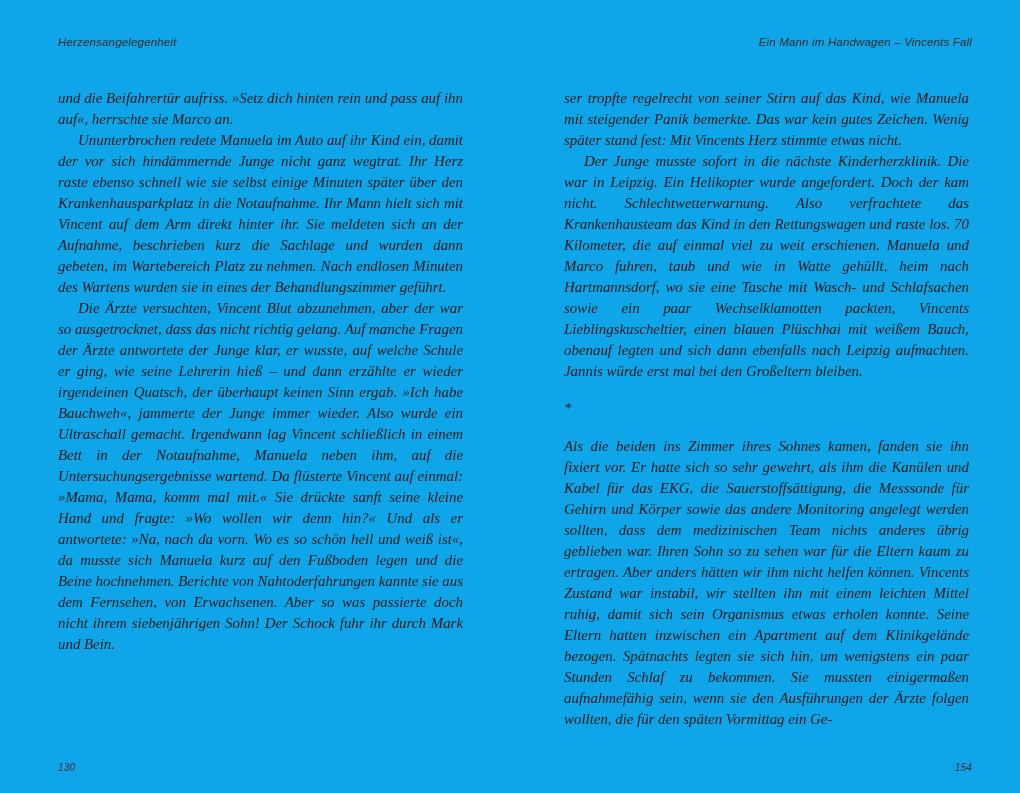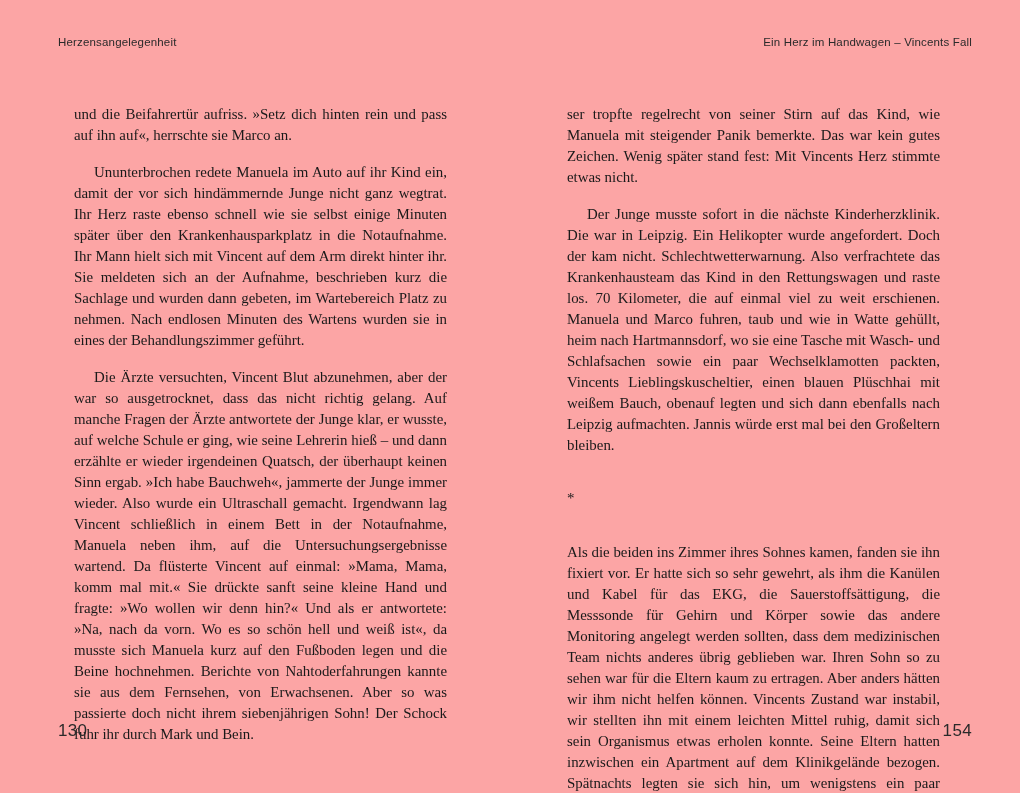--- a/index.html
+++ b/index.html
@@ -13,66 +13,67 @@
     height: 793px;
     font-family: "Liberation Serif", "DejaVu Serif", serif;
     color: #1a1a1a;
     -webkit-font-smoothing: antialiased;
   }
 
   .spread {
     position: relative;
     width: 1020px;
     height: 793px;
-    background: #fca5a5;
+    background: #0ea5e9;
     overflow: hidden;
+    font-style: italic;
   }
 
   
   .running-head {
     position: absolute;
     top: 36px;
     font-family: "Liberation Sans", "DejaVu Sans", sans-serif;
     font-size: 11.5px;
     letter-spacing: 0.015em;
     color: #2a2a2a;
     white-space: nowrap;
   }
   .running-head.left  { left: 58px; }
   .running-head.right { right: 48px; text-align: right; }
 
   
   .folio {
     position: absolute;
-    bottom: 52px;
+    bottom: 20px;
     font-family: "Liberation Sans", "DejaVu Sans", sans-serif;
-    font-size: 17px;
+    font-size: 10px;
     letter-spacing: 0.02em;
     color: #2a2a2a;
   }
   .folio.left  { left: 58px; }
   .folio.right { right: 48px; }
 
   
   .column {
     position: absolute;
     top: 88px;
     width: 405px;
     font-size: 14.9px;
     line-height: 21.0px;
     text-align: justify;
     text-justify: inter-word;
     hyphens: none;
     word-spacing: -0.004em;
   }
   .column.left  { left: 58px; }
-  .column.right { left: 551px; }
+  .column.right { left: 564px; }
 
   .column p {
-    margin: 16px;
+    margin: 0;
     text-indent: 0;
   }
   .column p.indent {
     text-indent: 1.35em;
   }
 
   
   .column p { text-align-last: left; }
 
   .divider {
@@ -95,21 +96,21 @@
   <div class="running-head left">Herzensangelegenheit</div>
 
   <div class="column left">
     <p>und die Beifahrertür aufriss. »Setz dich hinten rein und pass auf ihn auf«, herrschte sie Marco an.</p>
     <p class="indent">Ununterbrochen redete Manuela im Auto auf ihr Kind ein, damit der vor sich hindämmernde Junge nicht ganz wegtrat. Ihr Herz raste ebenso schnell wie sie selbst einige Minuten später über den Krankenhausparkplatz in die Notaufnahme. Ihr Mann hielt sich mit Vincent auf dem Arm direkt hinter ihr. Sie meldeten sich an der Aufnahme, beschrieben kurz die Sachlage und wurden dann gebeten, im Wartebereich Platz zu nehmen. Nach endlosen Minuten des Wartens wurden sie in eines der Behandlungszimmer geführt.</p>
     <p class="indent">Die Ärzte versuchten, Vincent Blut abzunehmen, aber der war so ausgetrocknet, dass das nicht richtig gelang. Auf manche Fragen der Ärzte antwortete der Junge klar, er wusste, auf welche Schule er ging, wie seine Lehrerin hieß – und dann erzählte er wieder irgendeinen Quatsch, der überhaupt keinen Sinn ergab. »Ich habe Bauchweh«, jammerte der Junge immer wieder. Also wurde ein Ultraschall gemacht. Irgendwann lag Vincent schließlich in einem Bett in der Notaufnahme, Manuela neben ihm, auf die Untersuchungsergebnisse wartend. Da flüsterte Vincent auf einmal: »Mama, Mama, komm mal mit.« Sie drückte sanft seine kleine Hand und fragte: »Wo wollen wir denn hin?« Und als er antwortete: »Na, nach da vorn. Wo es so schön hell und weiß ist«, da musste sich Manuela kurz auf den Fußboden legen und die Beine hochnehmen. Berichte von Nahtoderfahrungen kannte sie aus dem Fernsehen, von Erwachsenen. Aber so was passierte doch nicht ihrem siebenjährigen Sohn! Der Schock fuhr ihr durch Mark und Bein.</p>
   </div>
 
   <div class="folio left">130</div>
 
-  <div class="running-head right">Ein Herz im Handwagen – Vincents Fall</div>
+  <div class="running-head right">Ein Mann im Handwagen – Vincents Fall</div>
 
   <div class="column right">
     <p>ser tropfte regelrecht von seiner Stirn auf das Kind, wie Manuela mit steigender Panik bemerkte. Das war kein gutes Zeichen. Wenig später stand fest: Mit Vincents Herz stimmte etwas nicht.</p>
     <p class="indent">Der Junge musste sofort in die nächste Kinderherzklinik. Die war in Leipzig. Ein Helikopter wurde angefordert. Doch der kam nicht. Schlechtwetterwarnung. Also verfrachtete das Krankenhausteam das Kind in den Rettungswagen und raste los. 70 Kilometer, die auf einmal viel zu weit erschienen. Manuela und Marco fuhren, taub und wie in Watte gehüllt, heim nach Hartmannsdorf, wo sie eine Tasche mit Wasch- und Schlafsachen sowie ein paar Wechselklamotten packten, Vincents Lieblingskuscheltier, einen blauen Plüschhai mit weißem Bauch, obenauf legten und sich dann ebenfalls nach Leipzig aufmachten. Jannis würde erst mal bei den Großeltern bleiben.</p>
     <p class="divider">*</p>
     <p>Als die beiden ins Zimmer ihres Sohnes kamen, fanden sie ihn fixiert vor. Er hatte sich so sehr gewehrt, als ihm die Kanülen und Kabel für das EKG, die Sauerstoffsättigung, die Messsonde für Gehirn und Körper sowie das andere Monitoring angelegt werden sollten, dass dem medizinischen Team nichts anderes übrig geblieben war. Ihren Sohn so zu sehen war für die Eltern kaum zu ertragen. Aber anders hätten wir ihm nicht helfen können. Vincents Zustand war instabil, wir stellten ihn mit einem leichten Mittel ruhig, damit sich sein Organismus etwas erholen konnte. Seine Eltern hatten inzwischen ein Apartment auf dem Klinikgelände bezogen. Spätnachts legten sie sich hin, um wenigstens ein paar Stunden Schlaf zu bekommen. Sie mussten einigermaßen aufnahmefähig sein, wenn sie den Ausführungen der Ärzte folgen wollten, die für den späten Vormittag ein Ge-</p>
   </div>
 
   <div class="folio right">154</div>
 

